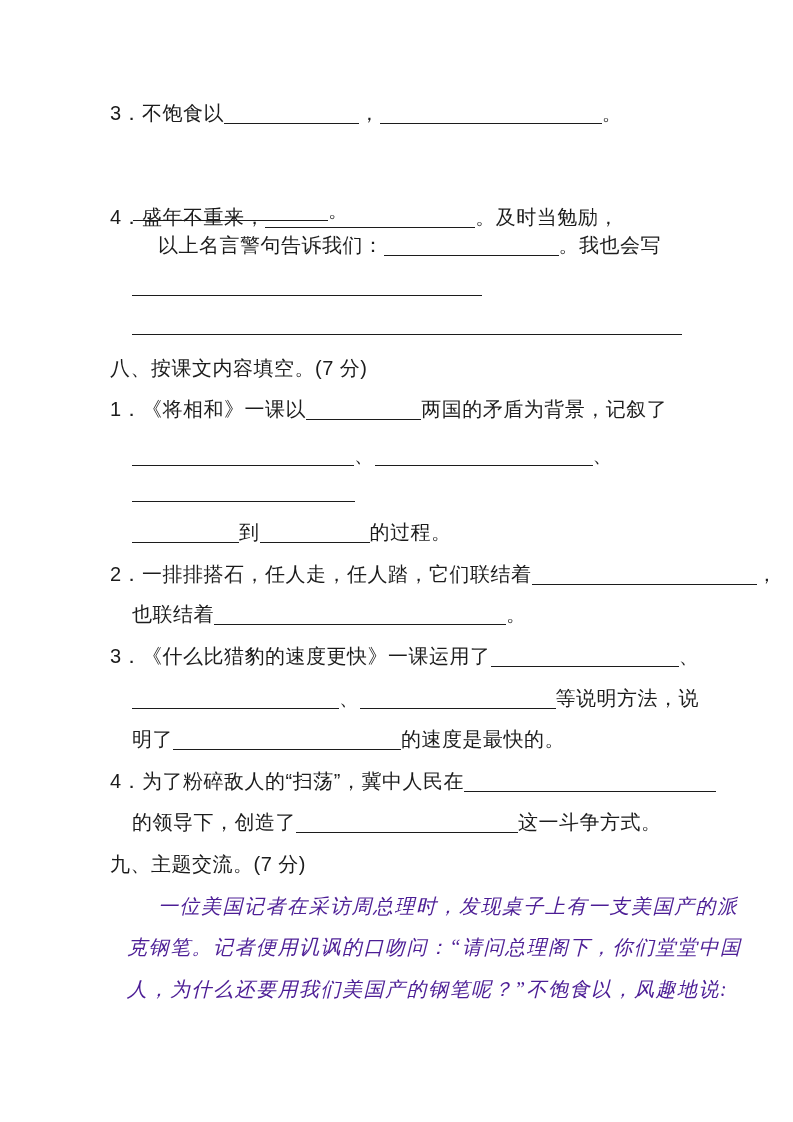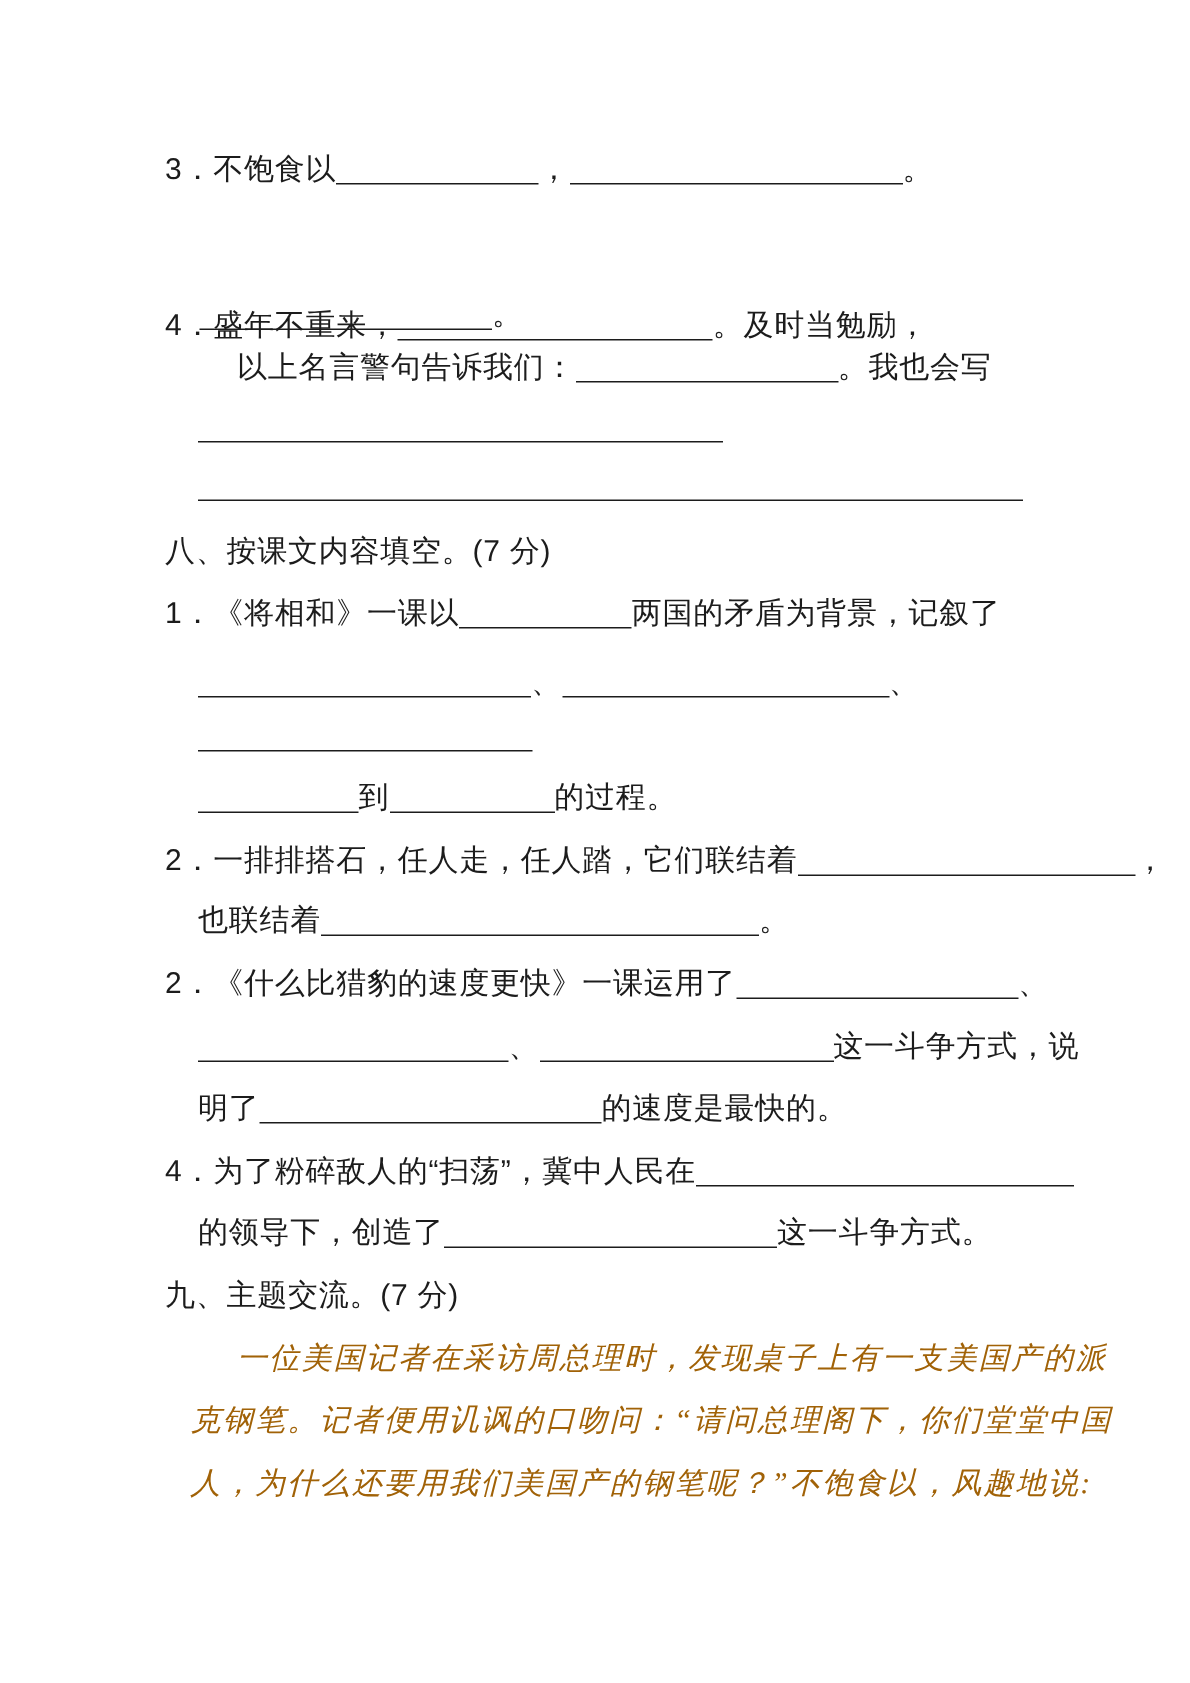--- a/index.html
+++ b/index.html
@@ -17,21 +17,21 @@
     white-space: nowrap;
     font-size: 20px;
     line-height: 28px;
     letter-spacing: 0.5px;
   }
   .line.kai {
     font-family: "Liberation Serif", "DejaVu Serif", serif;
     font-style: italic;
     font-size: 20px;
     letter-spacing: 1.5px;
-    color: #a16207;
+    color: #4c1d95;
   }
   .blank {
     display: inline-block;
     height: 18px;
     border-bottom: 1.6px solid #1c1c1c;
     margin-bottom: -4px;
   }
 </style>
 </head>
 <body>
@@ -44,22 +44,22 @@
       <div class="line" style="left: 158px; top: 231px; font-family: Liberation Serif, serif;"><span>以上名言警句告诉我们：</span><span class="blank" style="width: 175px;"></span><span>。我也会写</span></div>
       <div class="line" style="left: 132px; top: 271px;"><span class="blank" style="width: 350px;"></span></div>
       <div class="line" style="left: 132px; top: 310px;"><span class="blank" style="width: 550px;"></span></div>
       <div class="line" style="left: 110px; top: 354px;"><span>八、按课文内容填空。(7 分)</span></div>
       <div class="line" style="left: 110px; top: 395px;"><span>1．《将相和》一课以</span><span class="blank" style="width: 115px;"></span><span>两国的矛盾为背景，记叙了</span></div>
       <div class="line" style="left: 132px; top: 441px;"><span class="blank" style="width: 222px;"></span><span>、</span><span class="blank" style="width: 218px;"></span><span>、</span></div>
       <div class="line" style="left: 132px; top: 477px;"><span class="blank" style="width: 223px;"></span></div>
       <div class="line" style="left: 132px; top: 518px;"><span class="blank" style="width: 107px;"></span><span>到</span><span class="blank" style="width: 110px;"></span><span>的过程。</span></div>
       <div class="line" style="left: 110px; top: 560px;"><span>2．一排排搭石，任人走，任人踏，它们联结着</span><span class="blank" style="width: 225px;"></span><span>，</span></div>
       <div class="line" style="left: 132px; top: 600px;"><span>也联结着</span><span class="blank" style="width: 292px;"></span><span>。</span></div>
-      <div class="line" style="left: 110px; top: 642px;"><span>2．《什么比猎豹的速度更快》一课运用了</span><span class="blank" style="width: 188px;"></span><span>、</span></div>
-      <div class="line" style="left: 132px; top: 684px;"><span class="blank" style="width: 207px;"></span><span>、</span><span class="blank" style="width: 196px;"></span><span>这一斗争方式，说</span></div>
+      <div class="line" style="left: 110px; top: 642px;"><span>3．《什么比猎豹的速度更快》一课运用了</span><span class="blank" style="width: 188px;"></span><span>、</span></div>
+      <div class="line" style="left: 132px; top: 684px;"><span class="blank" style="width: 207px;"></span><span>、</span><span class="blank" style="width: 196px;"></span><span>等说明方法，说</span></div>
       <div class="line" style="left: 132px; top: 725px;"><span>明了</span><span class="blank" style="width: 228px;"></span><span>的速度是最快的。</span></div>
       <div class="line" style="left: 110px; top: 767px;"><span>4．为了粉碎敌人的“扫荡”，冀中人民在</span><span class="blank" style="width: 252px;"></span></div>
       <div class="line" style="left: 132px; top: 808px;"><span>的领导下，创造了</span><span class="blank" style="width: 222px;"></span><span>这一斗争方式。</span></div>
       <div class="line" style="left: 110px; top: 850px;"><span>九、主题交流。(7 分)</span></div>
       <div class="line kai" style="left: 158px; top: 892px;"><span>一位美国记者在采访周总理时，发现桌子上有一支美国产的派</span></div>
       <div class="line kai" style="left: 127px; top: 933px;"><span>克钢笔。记者便用讥讽的口吻问：“请问总理阁下，你们堂堂中国</span></div>
       <div class="line kai" style="left: 127px; top: 975px;"><span>人，为什么还要用我们美国产的钢笔呢？”不饱食以，风趣地说:</span></div>
     </div>
 </div>
 

